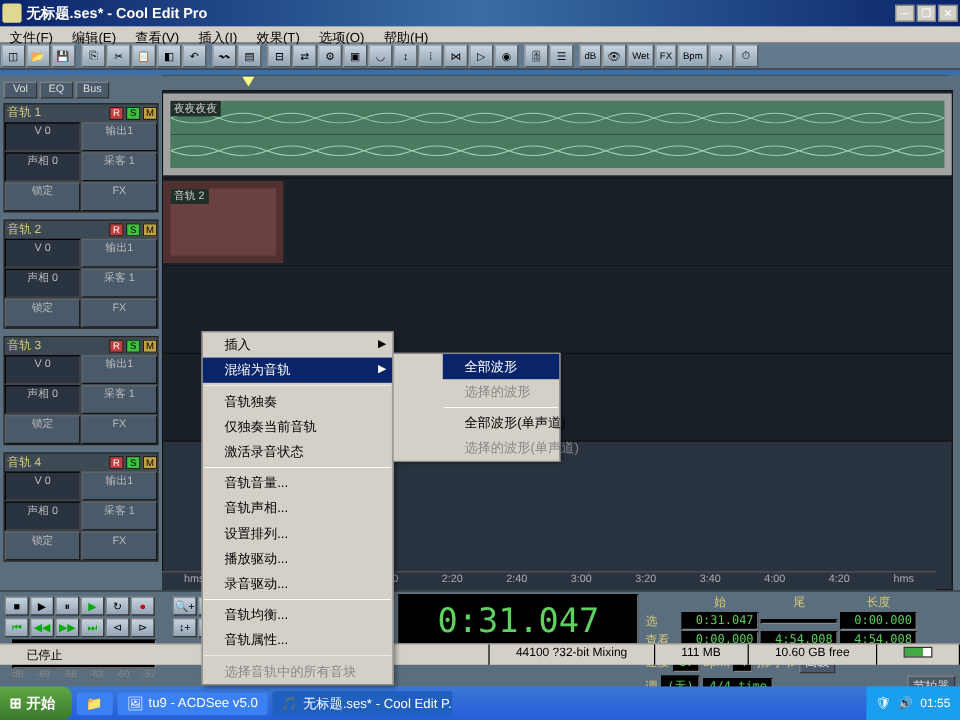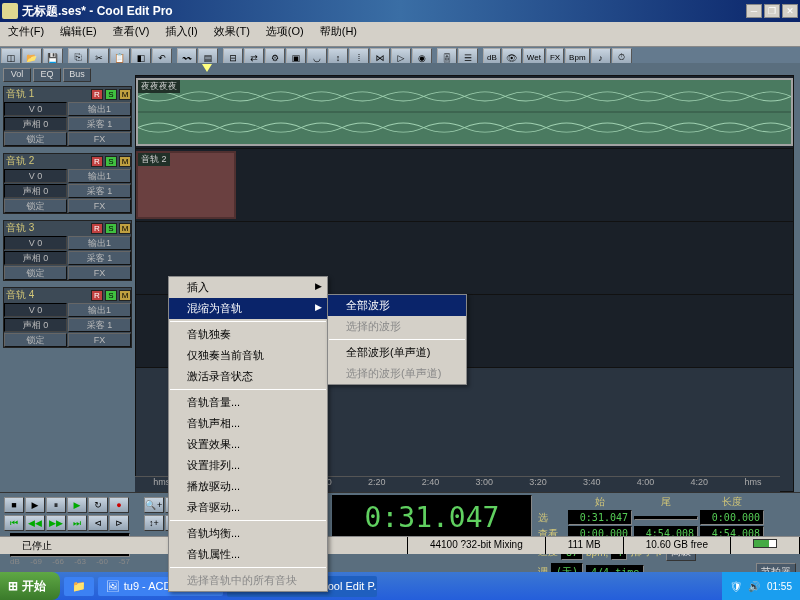--- a/index.html
+++ b/index.html
@@ -6,21 +6,21 @@
 body { background: #3a6ea5; width: 800px; height: 600px; overflow: hidden; position: relative; font-size: 11px; }
 
 
 .titlebar { background: linear-gradient(to right, #0a246a, #3a6ea5, #0a246a); height: 22px; display: flex; align-items: center; color: #fff; padding: 0 2px; }
 .titlebar .icon { width: 16px; height: 16px; background: #e0d890; border-radius: 2px; margin-right: 4px; }
 .titlebar .caption { flex: 1; font-size: 12px; font-weight: bold; }
 .winbtns { display: flex; gap: 2px; }
 .winbtn { width: 16px; height: 14px; background: #d4d0c8; border: 1px solid #888; font-size: 9px; text-align: center; line-height: 12px; cursor: pointer; }
 
 
-.menubar { background: #d4d0c8; height: 25px; display: flex; border-bottom: 1px solid #888; }
+.menubar { background: #d4d0c8; height: 14px; display: flex; border-bottom: 1px solid #888; }
 .menubar .item { padding: 2px 8px; font-size: 11px; cursor: pointer; }
 
 
 .toolbar { background: #647a8e; height: 22px; display: flex; align-items: center; padding: 1px; gap: 1px; border-bottom: 1px solid #333; }
 .tbtn { width: 20px; height: 19px; background: linear-gradient(#c8d4e0,#94a4b4); border: 1px outset #aaa; cursor: pointer; display: flex; align-items: center; justify-content: center; font-size: 9px; }
 .tbtn.text { width: auto; padding: 0 3px; font-size: 8px; }
 .tsep { width: 3px; }
 
 
 .workarea { position: absolute; top: 63px; left: 0; right: 0; bottom: 108px; background: #5a6e7e; display: flex; }
@@ -31,45 +31,45 @@
 .veb-row { display: flex; gap: 2px; margin-bottom: 4px; align-items: flex-end; }
 .veb { width: 28px; height: 14px; background: #4a5a6a; border: 1px outset #888; font-size: 9px; text-align: center; color: #ddd; cursor: pointer; }
 .track-block { background: #3d4a56; border: 1px solid #222; margin-bottom: 6px; padding: 0; }
 .track-head { display: flex; align-items: center; gap: 2px; margin-bottom: 1px; }
 .track-name { color: #d4c878; font-size: 10px; flex: 1; padding-left: 2px; }
 .rsm { width: 12px; height: 11px; border: 1px solid #222; font-size: 8px; text-align: center; line-height: 10px; cursor: pointer; }
 .rsm.r { background: #c04040; color: #fff; }
 .rsm.s { background: #40c040; color: #000; }
 .rsm.m { background: #c0a040; color: #000; }
 .track-row { display: flex; gap: 1px; margin-top: 1px; }
-.tcell { flex: 1; height: 14px; background: #2a3440; border: 1px inset #444; font-size: 9px; color: #bbb; text-align: center; line-height: 12px; cursor: pointer; }
+.tcell { flex: 1; height: 24px; background: #2a3440; border: 1px inset #444; font-size: 9px; color: #bbb; text-align: center; line-height: 12px; cursor: pointer; }
 .tcell.btn { background: #4a5a6a; border: 1px outset #666; text-align: center; }
 
 
 .wavearea { flex: 1; background: #2a3440; position: relative; margin: 12px 6px 0 0; border: 1px solid #111; }
 .wave-track { height: 73px; border-bottom: 1px solid #111; position: relative; background: #1a2028; }
-.clip { position: absolute; top: 2px; bottom: 2px; background: #4a7a60; border: 2px solid #a3a3a3; overflow: hidden; }
+.clip { position: absolute; top: 2px; bottom: 2px; background: #4a7a60; border: 6px solid #a3a3a3; overflow: hidden; }
 .clip.red { background: #6a4040; border-color: #503030; }
 .clip-label { position: absolute; top: 0; left: 0; background: #203028; color: #ccc; font-size: 9px; padding: 0 3px; }
 .wave-svg { width: 100%; height: 100%; }
 .playline { position: absolute; top: 0; bottom: 0; left: 70px; width: 1px; border-left: 1px dashed #ffff60; }
 .ruler-marker { position: absolute; top: -12px; left: 66px; width: 0; height: 0; border-left: 5px solid transparent; border-right: 5px solid transparent; border-top: 8px solid #ffff80; }
 
 
 .timeline { position: absolute; left: 135px; right: 20px; bottom: 108px; height: 16px; background: #2a3440; border-top: 1px solid #555; display: flex; color: #aaa; font-size: 9px; }
 .timeline span { flex: 1; text-align: center; }
 
 
 .ctxmenu { position: absolute; background: #d4d0c8; border: 1px solid #888; box-shadow: 2px 2px 4px rgba(0,0,0,0.4); z-index: 100; }
 .ctx-item { padding: 3px 18px 3px 18px; font-size: 11px; cursor: pointer; position: relative; white-space: nowrap; }
 .ctx-item:hover, .ctx-item.hl { background: #0a246a; color: #fff; }
 .ctx-item.disabled { color: #888; }
 .ctx-item .arrow { position: absolute; right: 5px; top: 4px; font-size: 9px; }
 .ctx-sep { height: 1px; background: #888; margin: 2px 1px; border-bottom: 1px solid #fff; }
-.submenu { position: absolute; left: 100%; top: 0; }
+.submenu { position: absolute; left: 100%; top: 0; padding-left: 41px; }
 
 
 .bottom { position: absolute; left: 0; right: 0; bottom: 28px; height: 80px; background: #5a6e7e; border-top: 1px solid #333; display: flex; }
 .transport { width: 140px; padding: 4px; }
 .tp-row { display: flex; gap: 1px; margin-bottom: 2px; }
 .tp-btn { width: 20px; height: 16px; background: linear-gradient(#c8d4e0,#94a4b4); border: 1px outset #888; display: flex; align-items: center; justify-content: center; font-size: 9px; cursor: pointer; }
 .level-meter { height: 24px; background: #000; margin: 2px 6px 0 6px; position: relative; border: 1px inset #333; }
 .level-ticks { display: flex; justify-content: space-between; color: #888; font-size: 8px; padding: 0 6px; }
 .zoom-area { width: 190px; padding: 4px; }
 .timecode { width: 200px; background: #000; color: #60d060; font-size: 28px; font-family: monospace; display: flex; align-items: center; justify-content: center; margin: 2px; border: 1px inset #333; height: 44px; }
@@ -276,21 +276,20 @@
   <div id="ctx-root">
       <div class="ctx-item">插入<span class="arrow">▶</span></div>
       <div class="ctx-item hl">混缩为音轨<span class="arrow">▶</span></div>
       <div class="ctx-sep"></div>
       <div class="ctx-item">音轨独奏</div>
       <div class="ctx-item">仅独奏当前音轨</div>
       <div class="ctx-item">激活录音状态</div>
       <div class="ctx-sep"></div>
       <div class="ctx-item">音轨音量...</div>
       <div class="ctx-item">音轨声相...</div>
-      <div class="ctx-item">设置效果...</div>
       <div class="ctx-item">设置排列...</div>
       <div class="ctx-item">播放驱动...</div>
       <div class="ctx-item">录音驱动...</div>
       <div class="ctx-sep"></div>
       <div class="ctx-item">音轨均衡...</div>
       <div class="ctx-item">音轨属性...</div>
       <div class="ctx-sep"></div>
       <div class="ctx-item disabled">选择音轨中的所有音块</div>
     </div>
   <div class="ctxmenu submenu" style="top:17px;width:140px">

